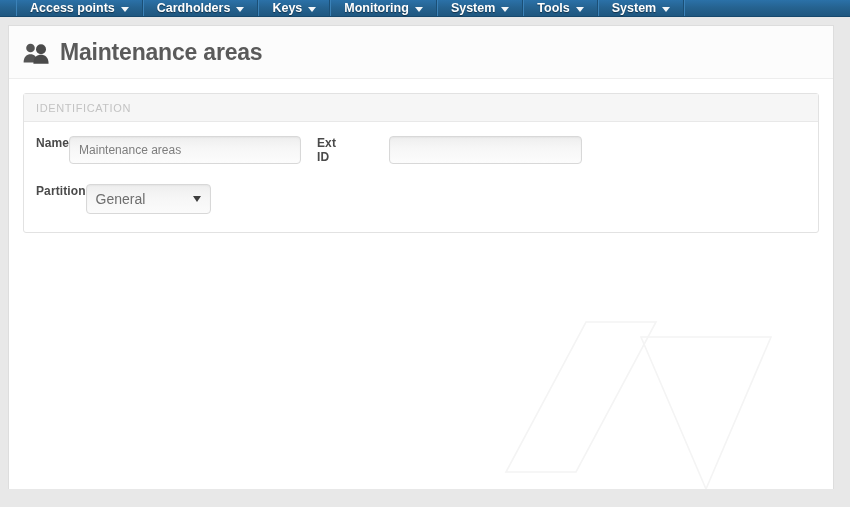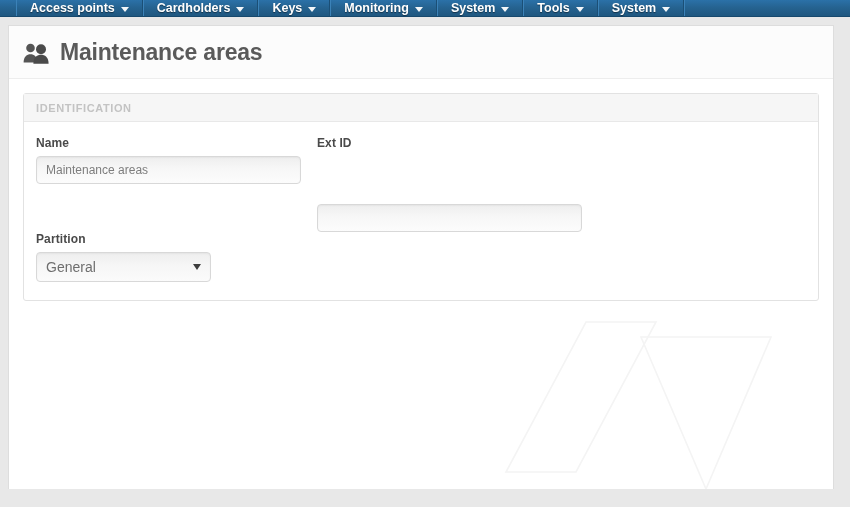--- a/index.html
+++ b/index.html
@@ -110,32 +110,32 @@
     position: relative;
     z-index: 2;
   }
   .panel-head {
     background: #f6f6f6;
     border-bottom: 1px solid #e8e8e8;
     padding: 8px 12px 7px 12px;
     font-size: 11px;
     letter-spacing: 0.6px;
     color: #c3c3c3;
-    font-weight: bold;
+    font-weight: normal;
   }
   .panel-body {
     padding: 14px 12px 18px 12px;
   }
 
   .form-row {
     display: flex;
     gap: 16px;
   }
-  .form-row + .form-row { }
-  .form-group { display: flex; flex-direction: column; }
+  .form-row + .form-row { margin-top: 14px; }
+  .form-group { display: flex; }
   .g-name  { width: 265px; }
   .g-desc  { width: 265px; }
   .g-ext   { width: 265px; gap: 48px; }
   .g-part  { width: 175px; }
 
   .field-label {
     font-size: 12px;
     color: #4a4a4a;
     font-weight: bold;
     margin-bottom: 6px;

